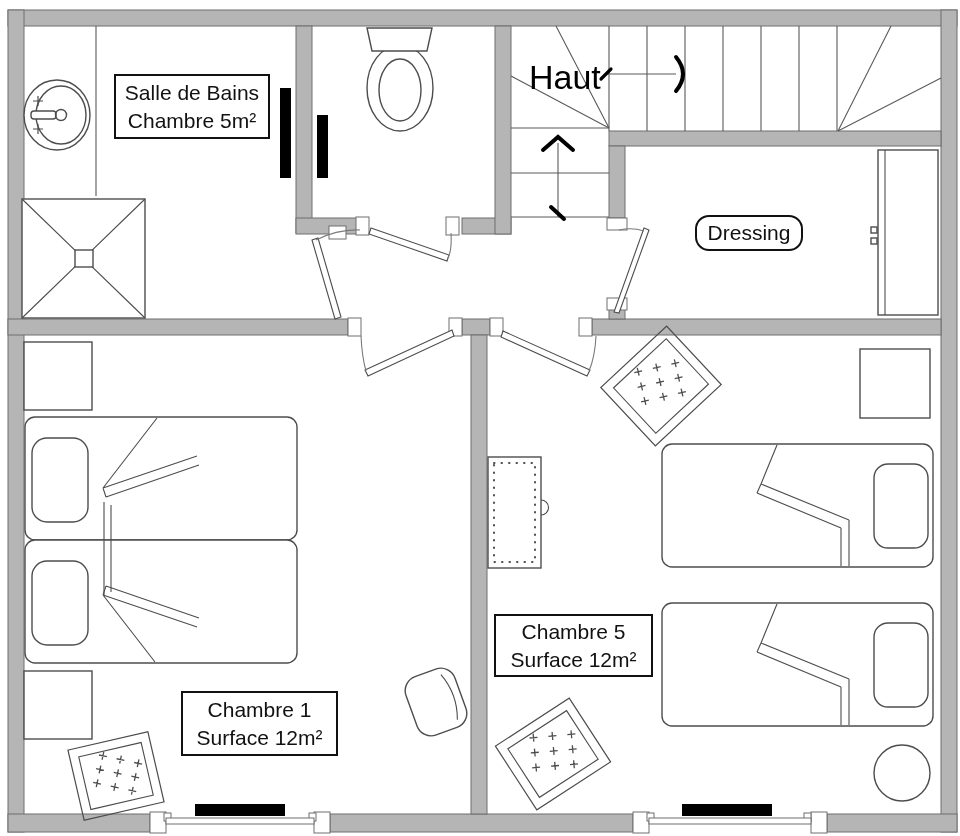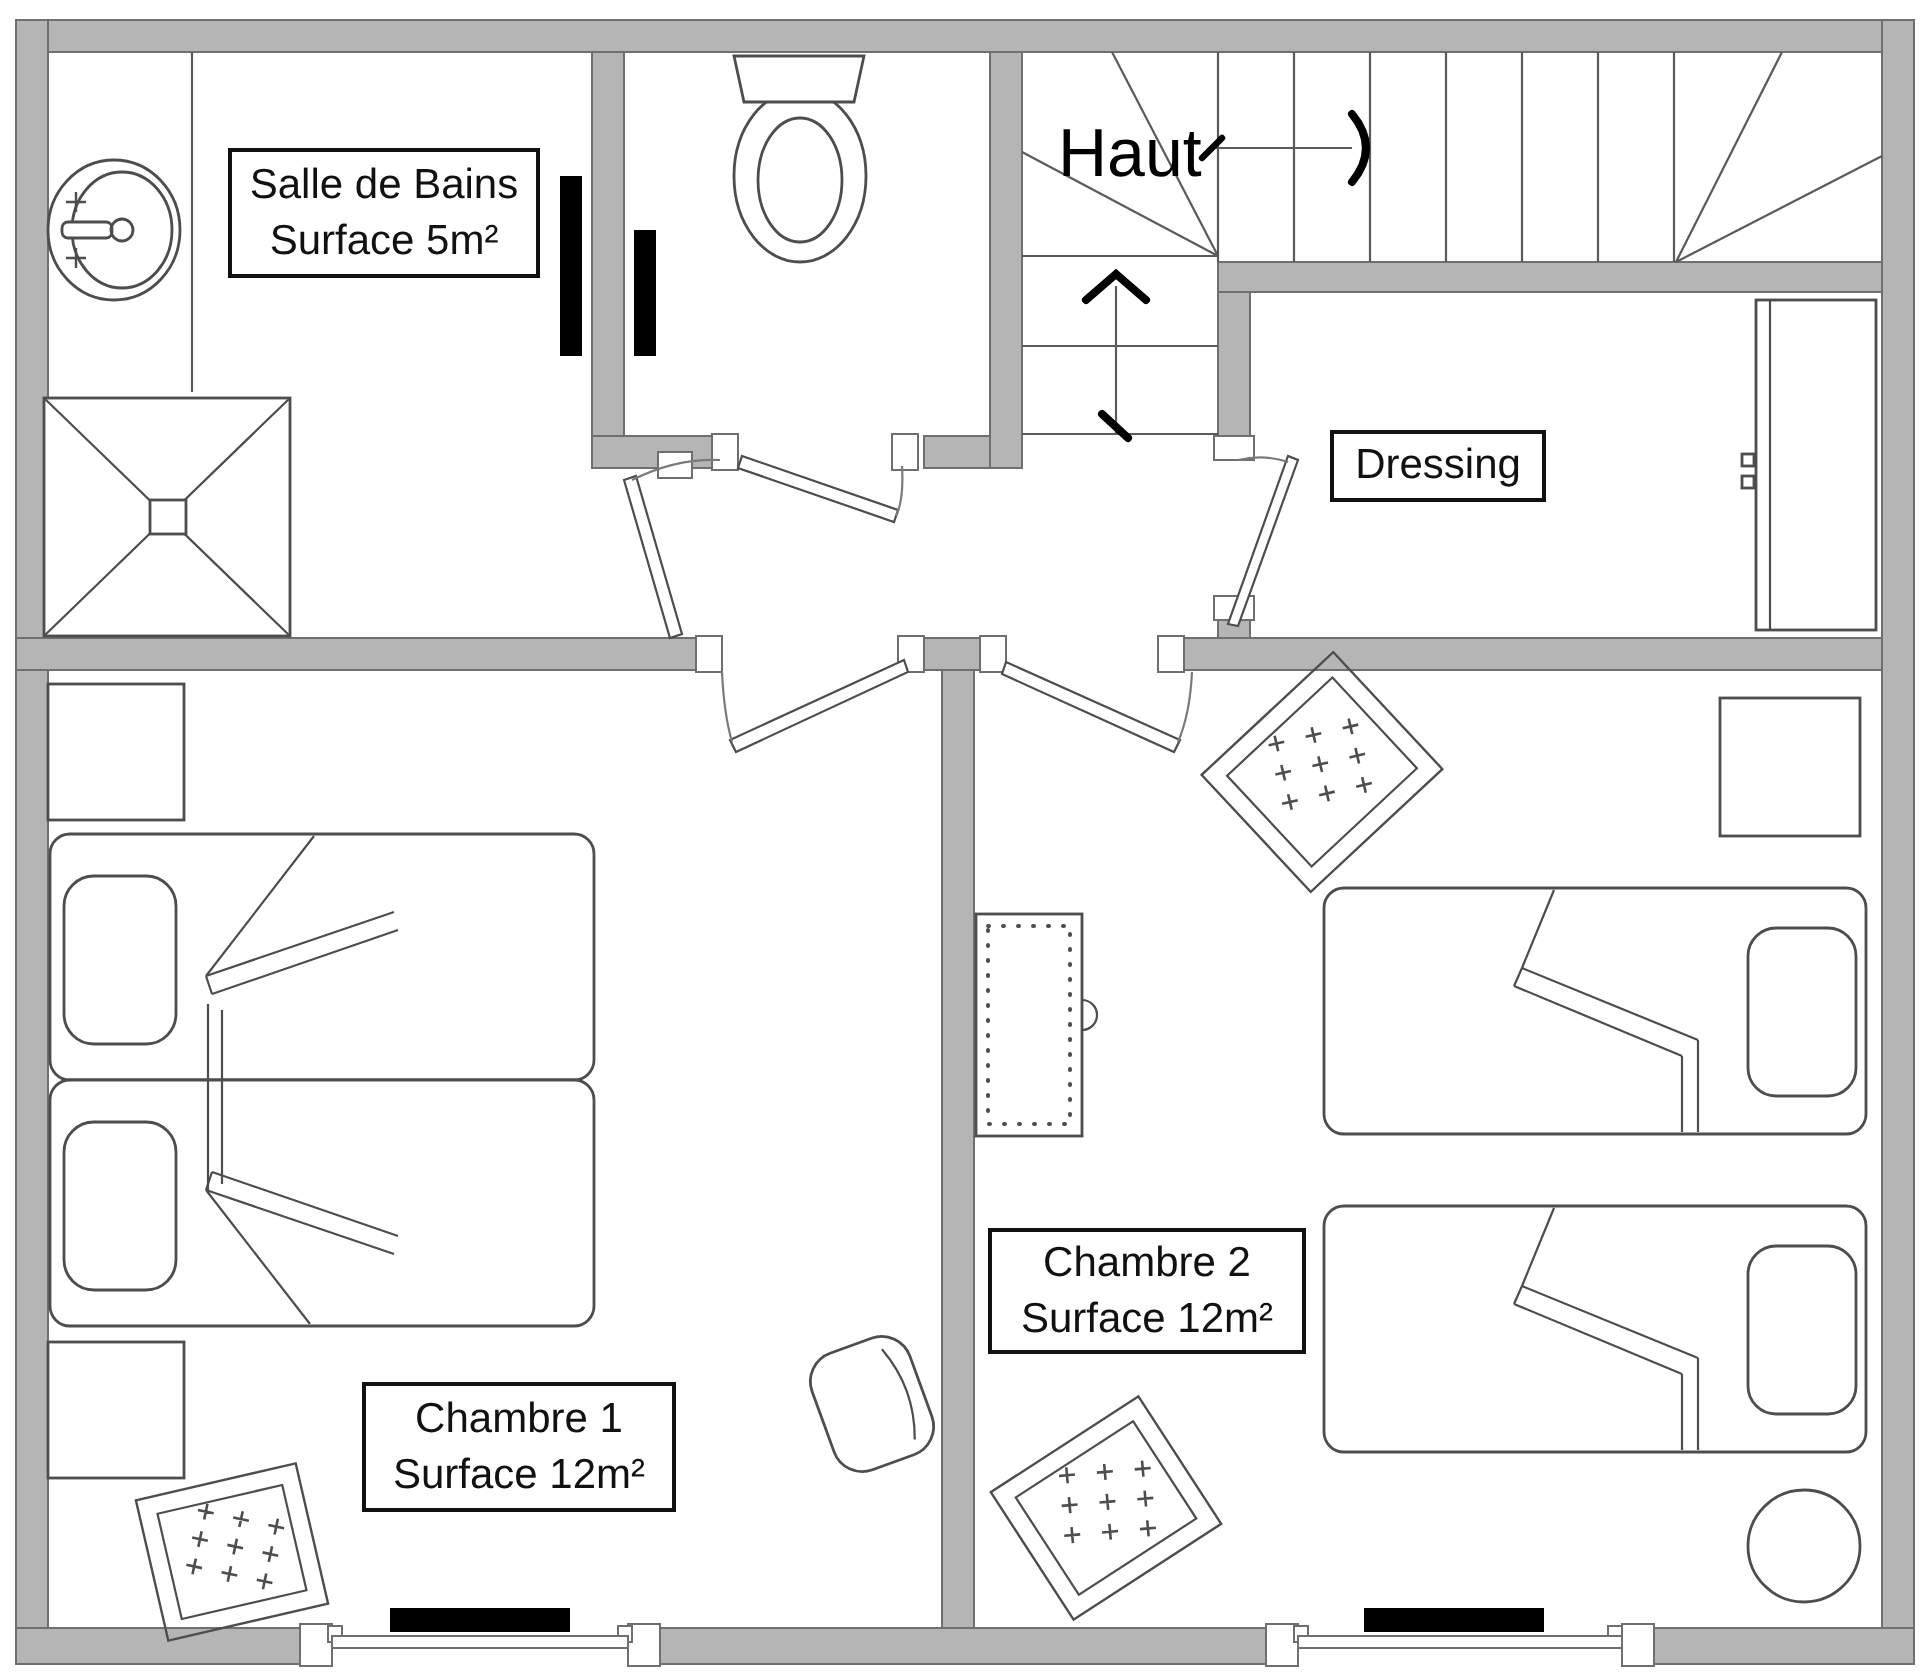--- a/index.html
+++ b/index.html
@@ -210,31 +210,31 @@
     <rect class="furn" x="662" y="603" width="271" height="123" rx="10"></rect>
     <rect class="furn" x="874" y="623" width="54" height="84" rx="14"></rect>
     <path class="furnln" style="stroke-width:1.1" d="M777,604 L761,643 M761,643 L849,679 M757,652 L841,687 M761,643 L757,652 M849,679 V725 M841,687 V725"></path>
   </g>
   <circle class="furnln" cx="902" cy="773" r="28"></circle>
   <rect class="blk" x="682" y="804" width="90" height="12"></rect>
 </svg>
 
   <div class="label-box" style="left:114px;top:74px;width:152px;height:61px;">
     <span>Salle de Bains</span>
-    <span>Surface 5m²</span>
+    <span>Chambre 5m²</span>
   </div>
 
   <div class="free-label" style="left:529px;top:58px;">Haut</div>
 
-  <div class="label-box" style="left:665px;top:215px;width:104px;height:32px;">
+  <div class="label-box" style="left:695px;top:215px;width:104px;height:32px;border-radius:14px;">
     <span>Dressing</span>
   </div>
 
   <div class="label-box" style="left:181px;top:691px;width:153px;height:61px;justify-content:center;">
     <span>Chambre 1</span>
     <span>Surface 12m²</span>
   </div>
 
   <div class="label-box" style="left:494px;top:614px;width:155px;height:59px;">
-    <span>Chambre 2</span>
+    <span>Chambre 5</span>
     <span>Surface 12m²</span>
   </div>
 </div>
 
 </body></html>

